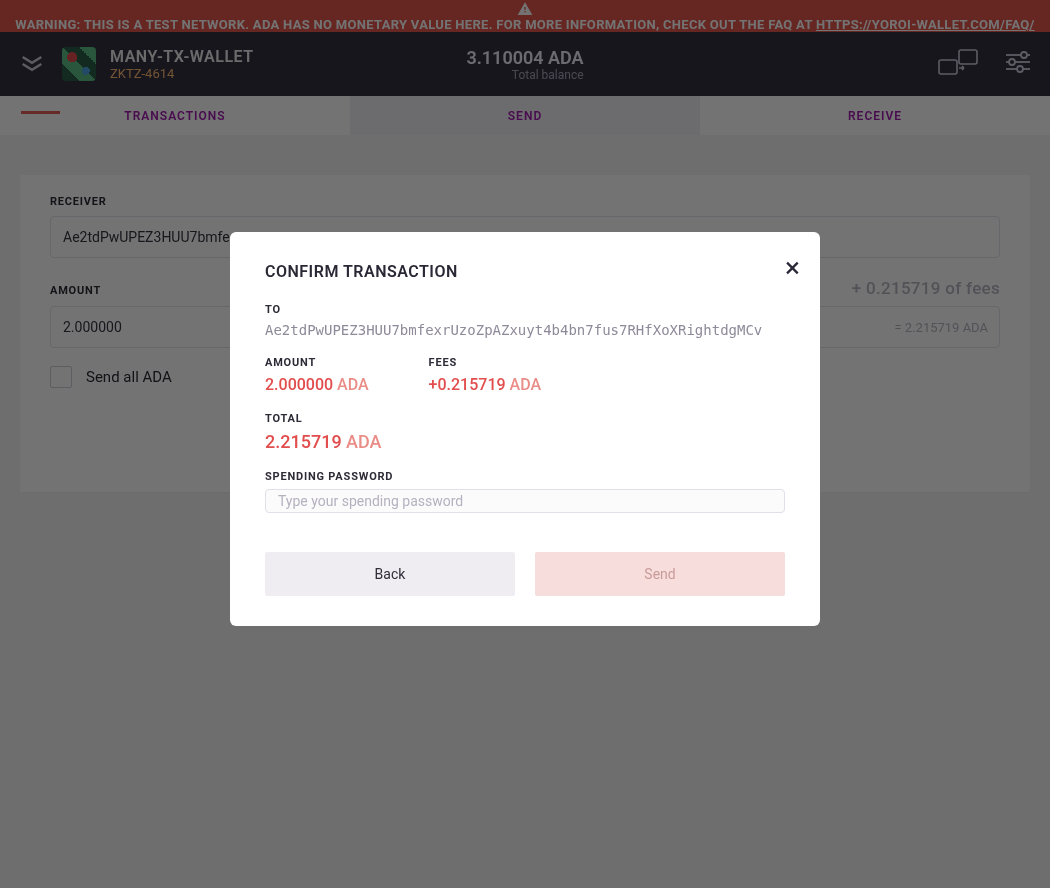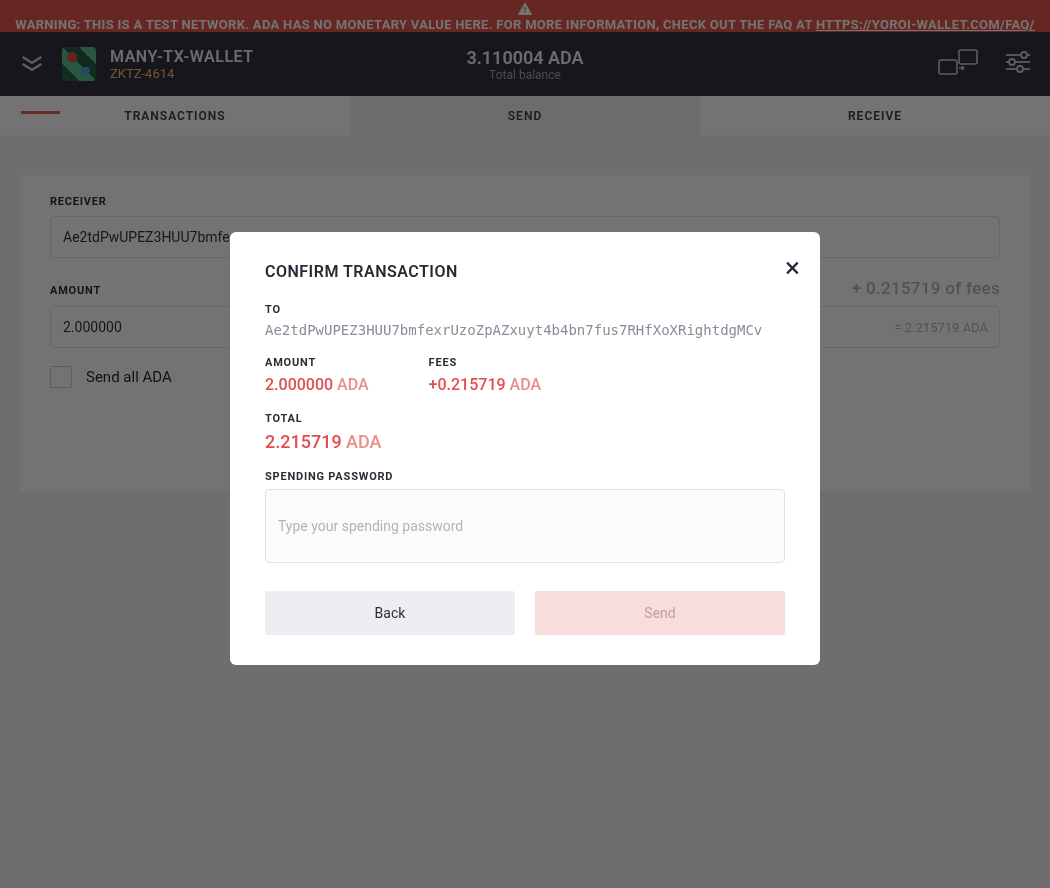--- a/index.html
+++ b/index.html
@@ -40,31 +40,31 @@
         radial-gradient(circle at 30% 30%, #e24d4d 0 5px, transparent 5px),
         radial-gradient(circle at 70% 70%, #4da5e2 0 4px, transparent 4px),
         linear-gradient(45deg, #2b5d4b 25%, #5bbf87 25% 50%, #2b5d4b 50% 75%, #5bbf87 75%);
       margin-right: 14px;
     }
     .wallet-info { display: flex; flex-direction: column; }
     .wallet-name { font-size: 16px; font-weight: 600; color: #eee; letter-spacing: 0.5px; }
     .wallet-sub { font-size: 13px; color: #fdba74; }
     .balance-block { position: absolute; left: 50%; transform: translateX(-50%); text-align: center; }
     .balance { font-size: 18px; font-weight: 600; color: #efeef5; }
-    .balance-sub { font-size: 12px; color: #a5a1b3; }
+    .balance-sub { font-size: 12px; color: #a5a1b3; text-align: right; }
     .header-right { margin-left: auto; display: flex; gap: 26px; align-items: center; }
     .hdr-icon { color: #cfcadd; }
     .active-underline {
       position: absolute;
       left: 21px; top: var(--head-top); width: 39px; height: 3px; background: #e35e57;
     }
 
     
     .tabs { display: flex; background: #fff; }
-    .tab { flex: 1; text-align: center; padding: 13px 0 12px; font-size: 12px; letter-spacing: 1px; font-weight: 600; color: #404040; cursor: pointer; }
+    .tab { flex: 1; text-align: center; padding: 13px 0 12px; font-size: 12px; letter-spacing: 1px; font-weight: 600; color: #a21caf; cursor: pointer; }
     .tab.active { background: #f0eef3; }
 
     
     .card {
       margin: 40px 20px 0;
       background: #fff;
       border-radius: 2px;
       padding: 20px 30px 28px;
       box-shadow: 0 1px 1px rgba(0,0,0,0.02);
     }
@@ -105,27 +105,27 @@
     .m-label { font-size: 11px; font-weight: 700; letter-spacing: 0.8px; color: #2e2b37; margin-bottom: 6px; }
     .m-addr { font-family: ui-monospace, Menlo, Consolas, monospace; font-size: 14px; color: #8e8a99; word-break: break-all; }
     .m-row2 { display:flex; gap: 60px; }
     .m-amount { font-size: 16px; font-weight: 500; }
     .red { color: #e24d4d; }
     .red-muted { color: #e7817a; opacity: 0.9; }
     .pw-input {
       width: 100%;
       border: 1px solid #e2dfeb;
       border-radius: 4px;
-      padding: 28px 12px;
+      padding: 3px 12px;
       font-size: 14px;
       color: #37333f;
       background: #fbfbfc;
     }
     .pw-input::placeholder { color: #b5b1bf; }
-    .modal-actions { display:flex; gap: 20px; margin-top: 28px; }
+    .modal-actions { display:flex; gap: 20px; margin-top: 39px; }
     .btn { flex:1; text-align:center; padding: 14px 0; font-size: 14px; border-radius: 2px; cursor: pointer; }
     .btn-back { background: #efedf2; color: #2f2c38; }
     .btn-send { background: #f7dddb; color: #c99b99; }
 
     :root { --head-top: 111px; }
   </style>
 </head>
 <body>
 
 <div class="warning-bar">

